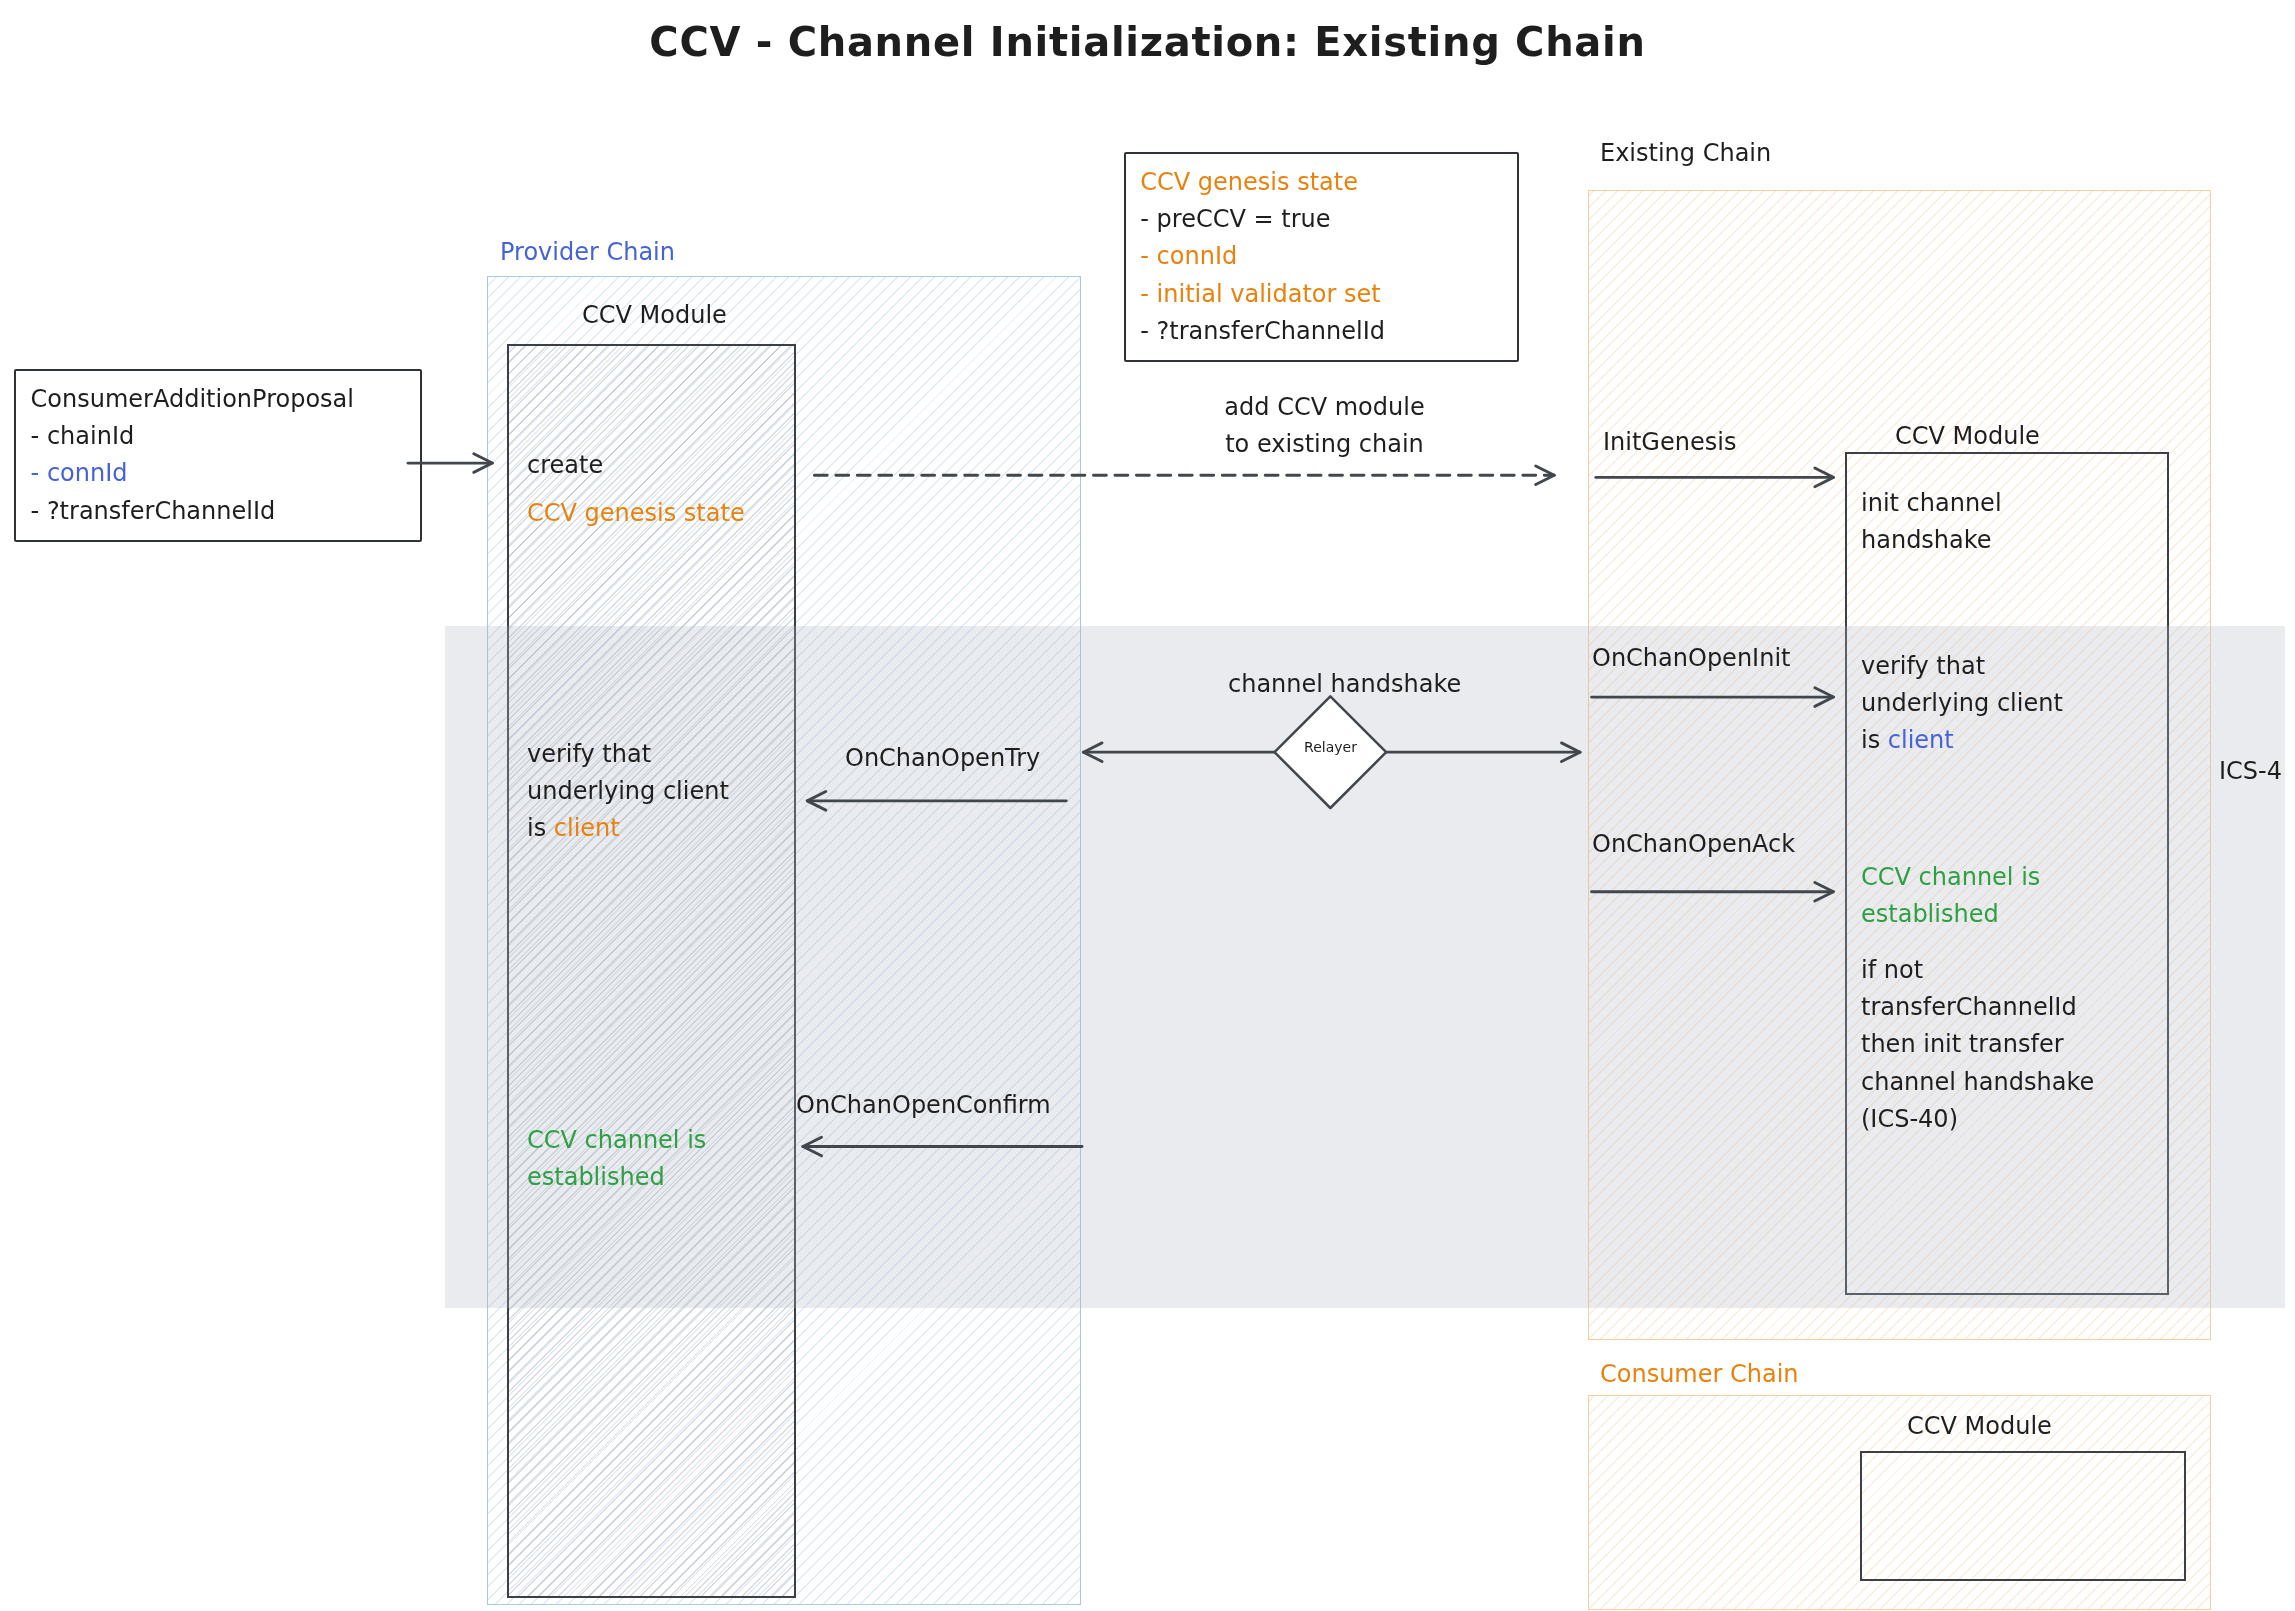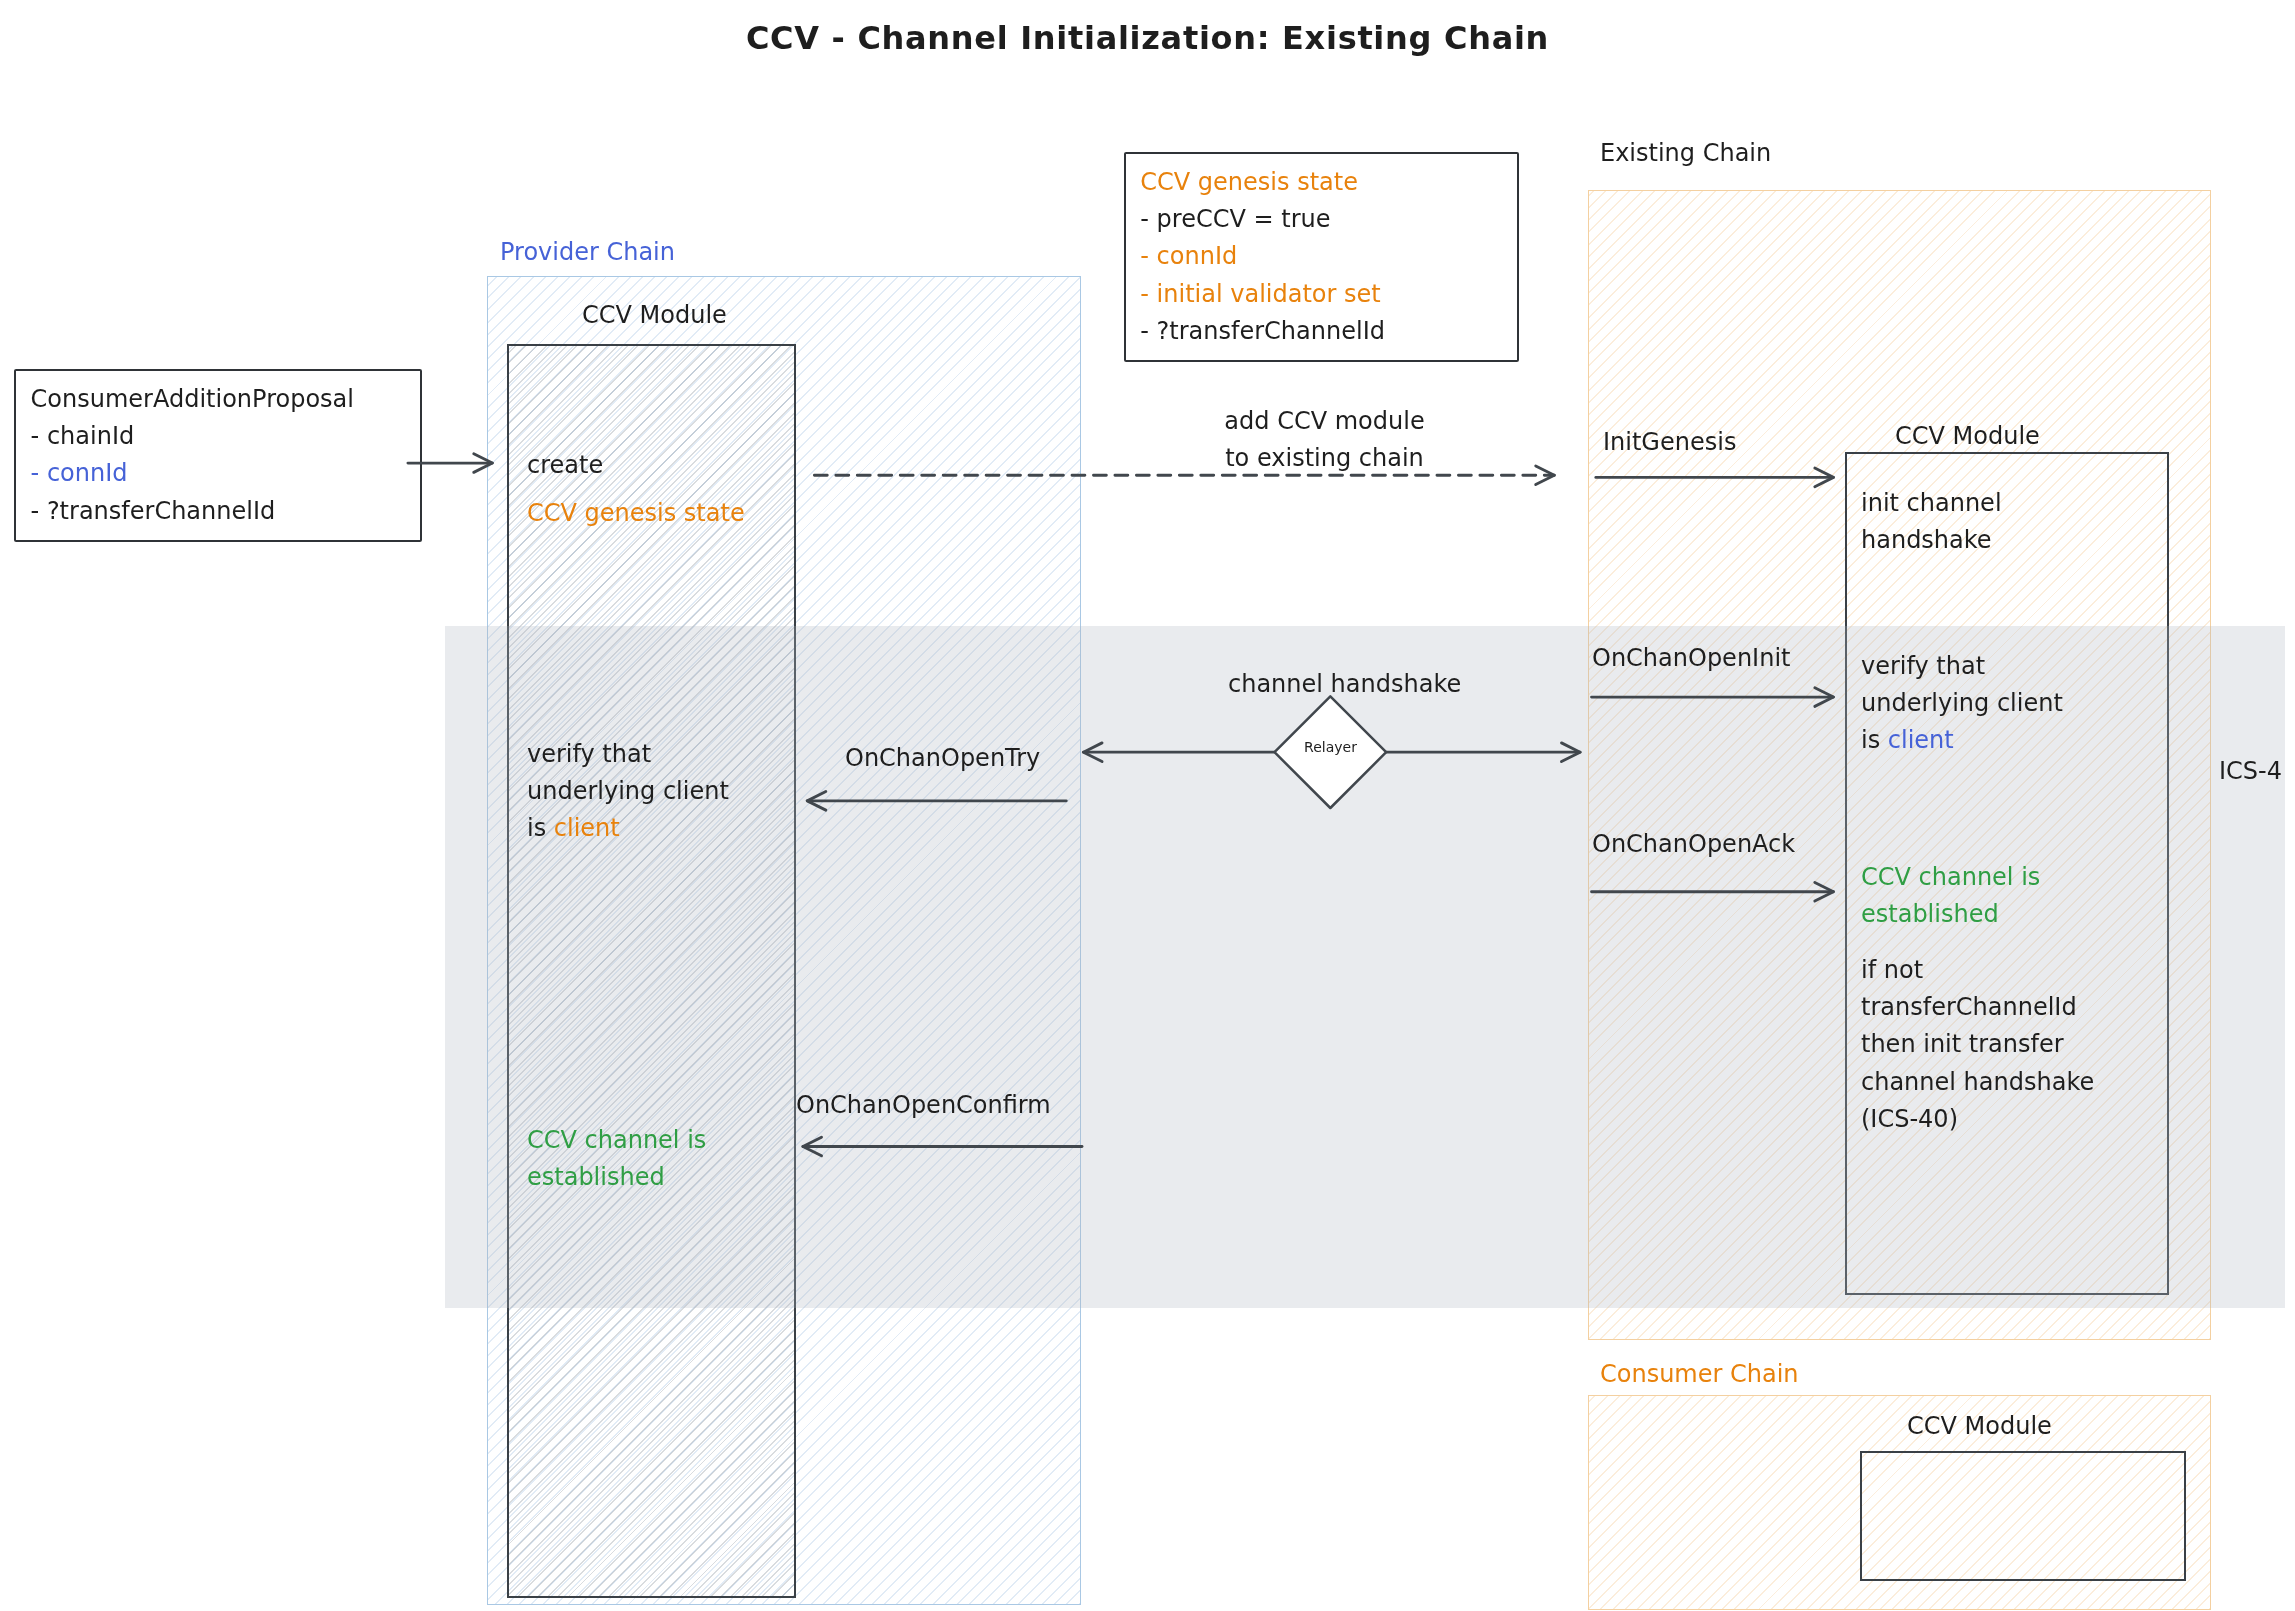--- a/index.html
+++ b/index.html
@@ -4,21 +4,21 @@
 <style>
   * { margin:0; padding:0; box-sizing:border-box; }
   html,body { background:#ffffff; }
   .canvas {
     position:relative; width:2295px; height:1611px; overflow:hidden;
     background:#ffffff; color:var(--ink,#1e1e1e);
     font-family:"DejaVu Sans", sans-serif; font-size:24px;
   }
   .title {
     position:absolute; left:0; right:0; top:18.6px; text-align:center;
-    font-size:32px; font-weight:700; letter-spacing:0.7px;
+    font-size:40px; font-weight:700; letter-spacing:0.7px;
   }
   .label { position:absolute; white-space:nowrap; }
   .txt { position:absolute; line-height:1.55; white-space:nowrap; }
   .center { text-align:center; }
   .c-blue   { color:var(--blue,#4662d7); }
   .c-orange { color:var(--orange,#e8820c); }
   .c-green  { color:var(--green,#2f9e44); }
   .box {
     position:absolute; background:#ffffff; border:2.1px solid #2f3337;
     border-radius:2.1px; padding:10px 14.3px; line-height:1.55; z-index:5;
@@ -93,21 +93,21 @@
     <div>verify that</div>
     <div>underlying client</div>
     <div><span>is </span><span class="c-orange">client</span></div>
   </div>
 
   <div class="txt z4 c-green" style="left:527px;top:1122px;">
     <div>CCV channel is</div>
     <div>established</div>
   </div>
 
-  <div class="txt z4 center" style="left:1160px;top:389px;width:329px;margin-top:14px;">
+  <div class="txt z4 center" style="left:1160px;top:389px;width:329px;">
     <div>add CCV module</div>
     <div>to existing chain</div>
   </div>
 
   <div class="label z4" style="left:1600px;top:139px;">Existing Chain</div>
   <div class="label z4" style="left:1895px;top:422px;">CCV Module</div>
   <div class="label z4" style="left:1603px;top:428px;">InitGenesis</div>
 
   <div class="txt z4" style="left:1861px;top:485px;">
     <div>init channel</div>

